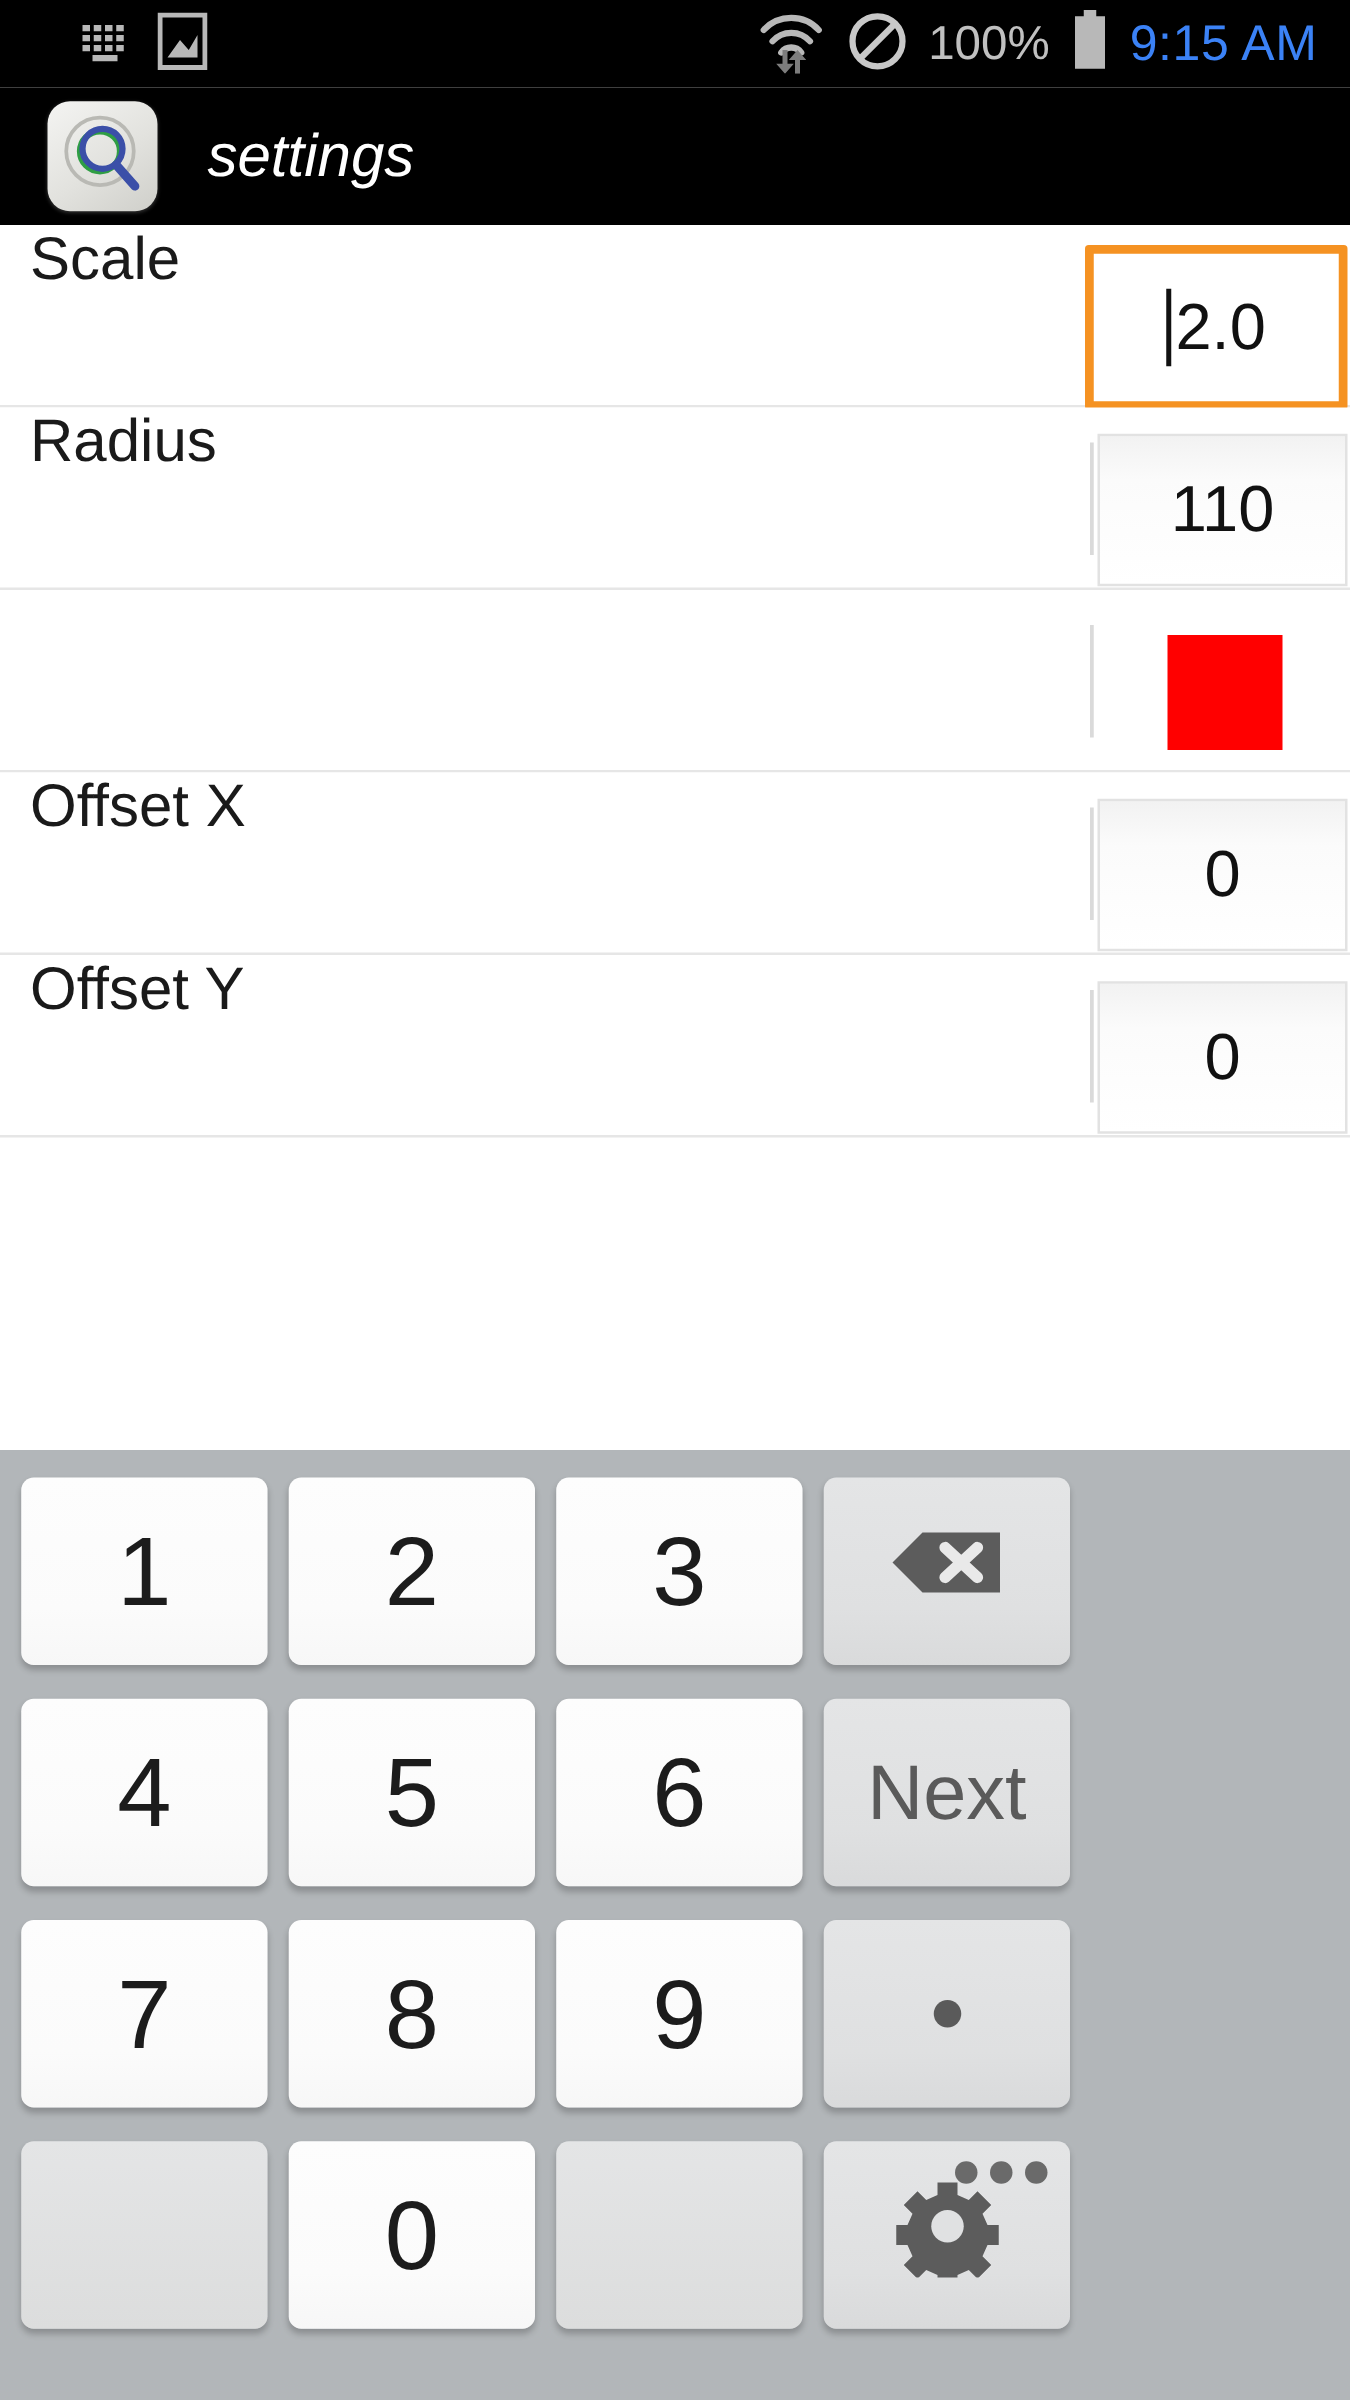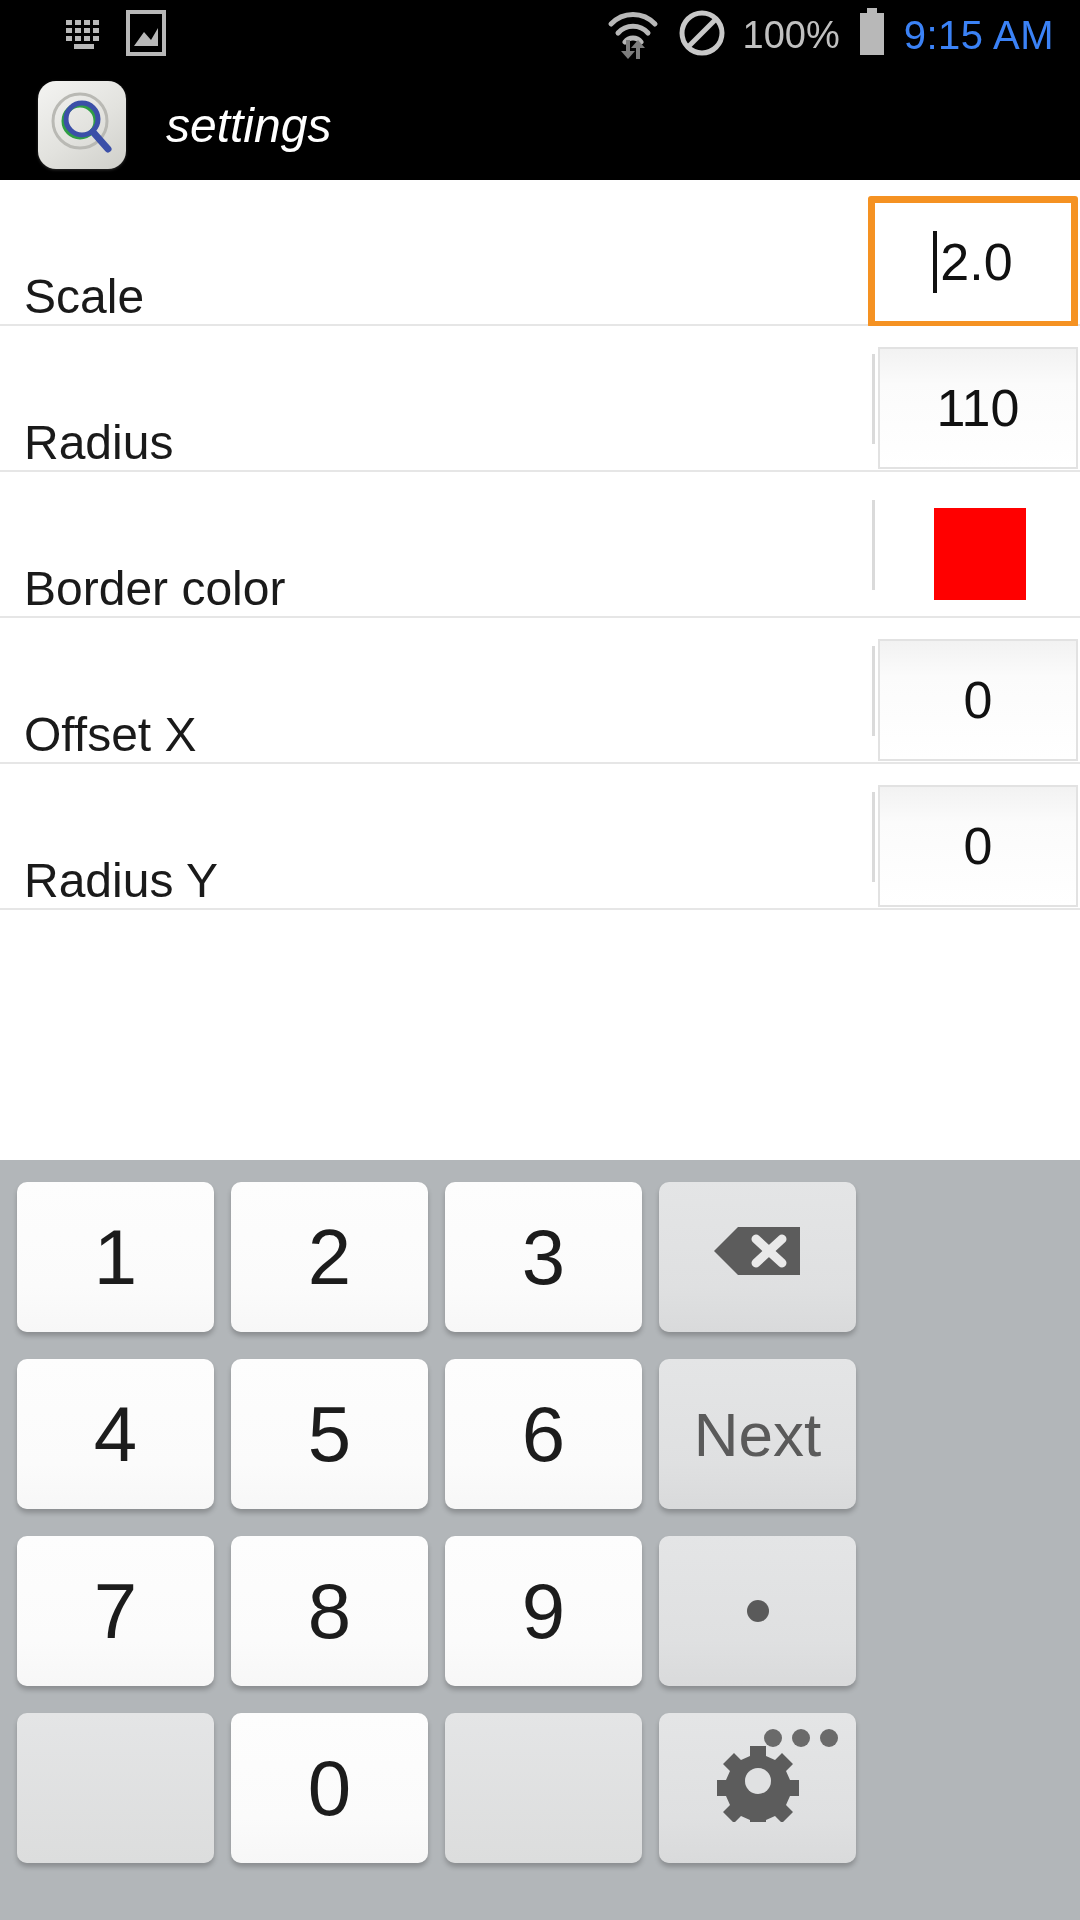--- a/index.html
+++ b/index.html
@@ -38,21 +38,21 @@
   }
   .app-title {
     color:#ffffff; font-size:48px; margin-left:40px; font-weight:400;font-style:italic;
   }
 
   
   .list { position:absolute; top:180px; left:0; width:1080px; }
   .row {
     position:relative; width:1080px; height:146px;
     border-bottom:2px solid #e6e6e6;
-    display:flex; align-items:flex-end; background:#fff;
+    display:flex; align-items:flex-start; background:#fff;
   }
   .row-label {
     font-size:48px; color:#1a1a1a; padding-left:24px; font-weight:400;
   }
   .row-widget {
     position:absolute; right:0; top:0; height:164px;
     display:flex; align-items:center;
   }
   .vdivider {
     position:absolute; left:872px; top:28px;
@@ -198,39 +198,38 @@
       <div class="row-label">Radius</div>
       <div class="vdivider"></div>
       <div class="row-widget">
         <div class="numfield">
           <span>110</span>
         </div>
       </div>
     </div>
 
     <div class="row">
-      <div class="row-label">Border color</div>
       <div class="vdivider"></div>
       <div class="row-widget">
         <div class="swatch" style="background:#FF0000;" title="#FF0000"></div>
       </div>
     </div>
 
     <div class="row">
       <div class="row-label">Offset X</div>
       <div class="vdivider"></div>
       <div class="row-widget">
         <div class="numfield">
           <span>0</span>
         </div>
       </div>
     </div>
 
     <div class="row">
-      <div class="row-label">Radius Y</div>
+      <div class="row-label">Offset Y</div>
       <div class="vdivider"></div>
       <div class="row-widget">
         <div class="numfield">
           <span>0</span>
         </div>
       </div>
     </div>
 
   </div>
 

